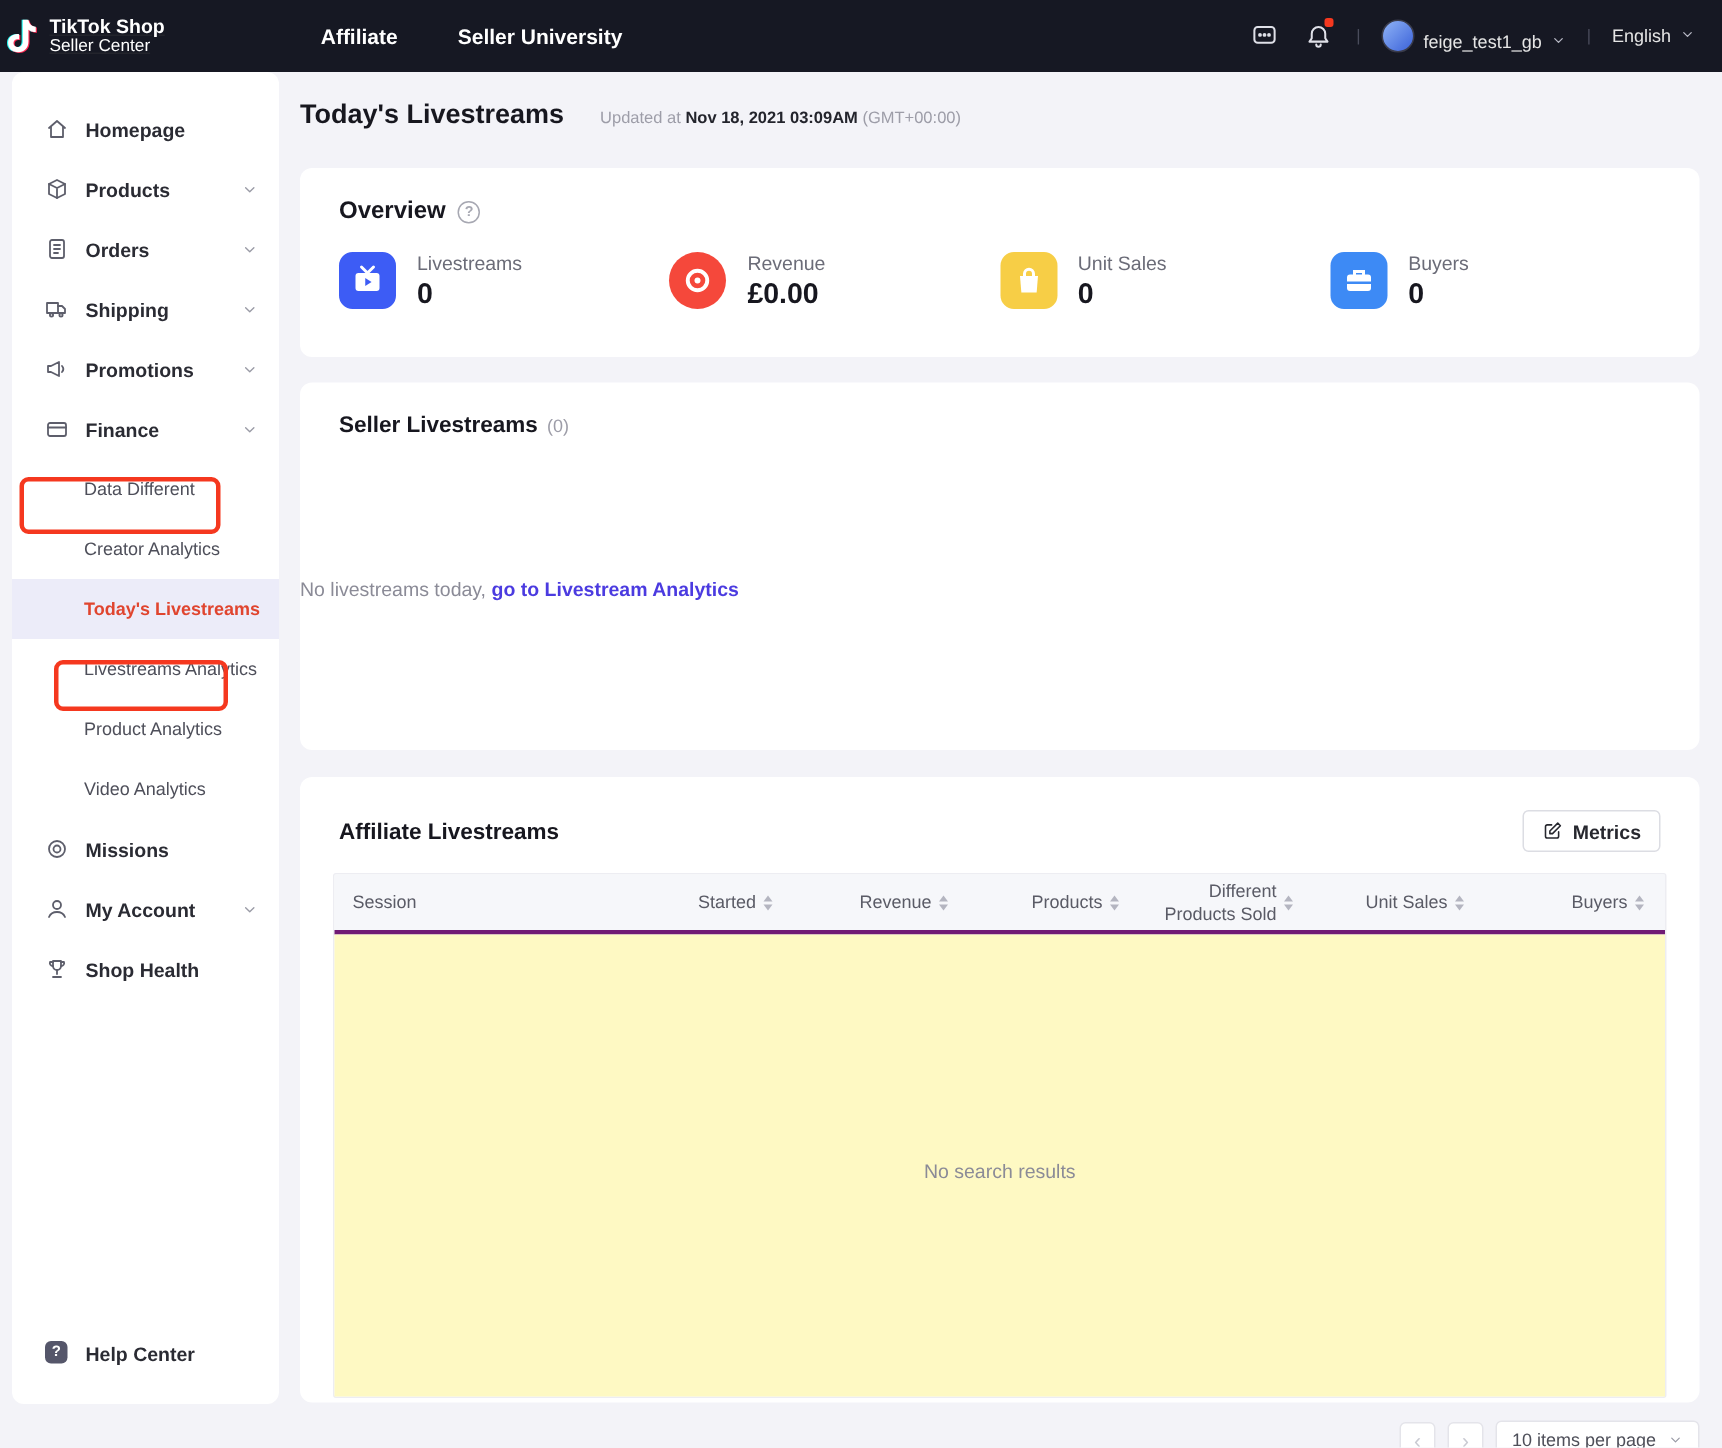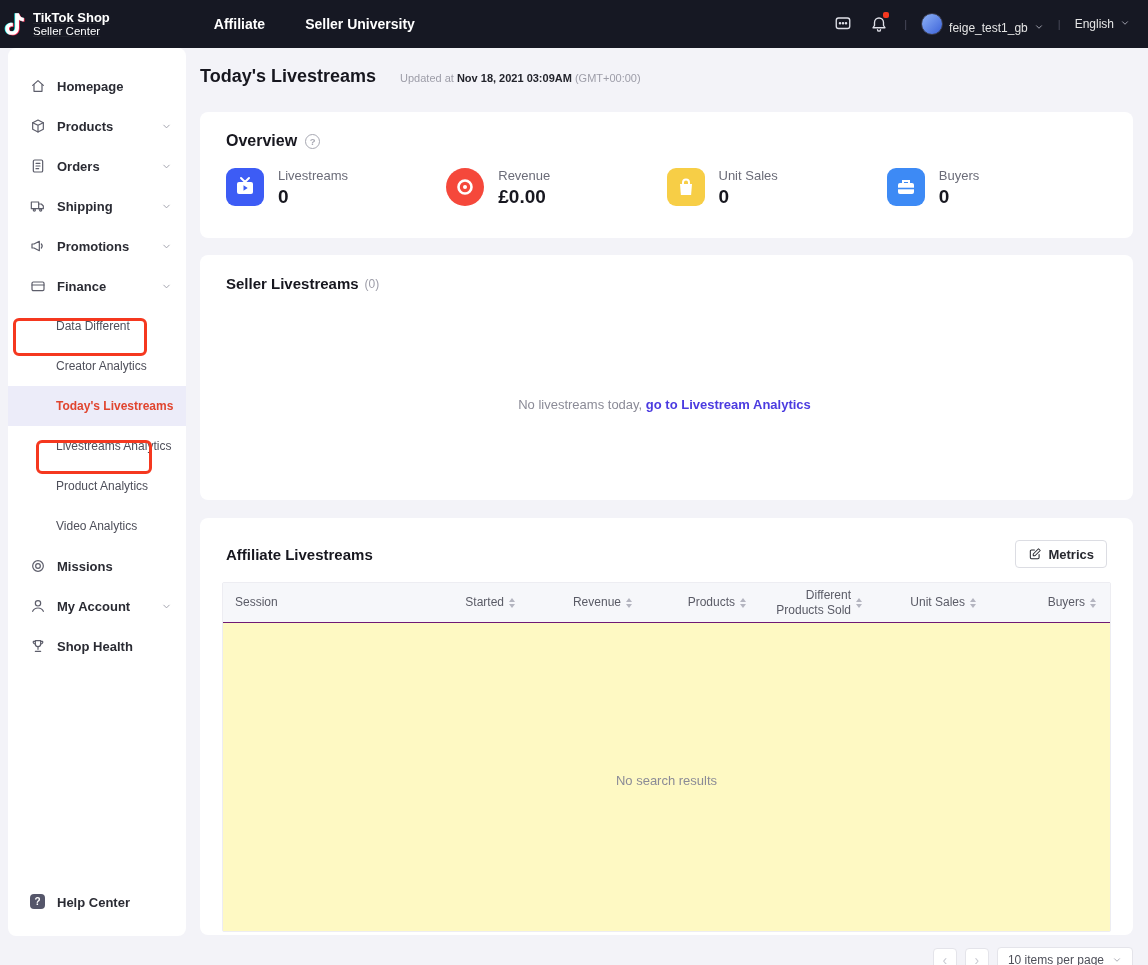--- a/index.html
+++ b/index.html
@@ -67,29 +67,29 @@
   .metric { display:flex; align-items:flex-start; }
   .micon { width:38px; height:38px; border-radius:9px; margin-right:14px; display:flex; align-items:center; justify-content:center; flex:none; }
   .micon svg { width:24px; height:24px; }
   .micon.c1 { background:#3d5cf5; }
   .micon.c2 { background:#f5483b; border-radius:50%; }
   .micon.c3 { background:#f7ce46; }
   .micon.c4 { background:#3d8af5; }
   .mlabel { font-size:13px; color:#6b6c78; }
   .mvalue { font-size:19px; font-weight:700; color:#17171f; margin-top:3px; }
 
-  .empty-center { position:absolute; left:0; right:4px; top:130px; text-align:center; font-size:13px; color:#8b8b97;margin-top:12px; }
+  .empty-center { position:absolute; left:0; right:4px; top:130px; text-align:left; font-size:13px; color:#8b8b97; }
   .empty-center a { color:#4b3be0; font-weight:700; text-decoration:none; cursor:pointer; }
 
   .aff-head { display:flex; align-items:center; justify-content:space-between; padding:6px 4px 14px 4px; }
   .metrics-btn { height:28px; border:1px solid #dcdde3; border-radius:4px; background:#fff; display:flex; align-items:center; gap:6px; padding:0 12px; font-size:13px; font-weight:600; color:#27282f; cursor:pointer; }
   .metrics-btn svg { width:14px; height:14px; stroke:#27282f; stroke-width:1.8; fill:none; stroke-linecap:round; stroke-linejoin:round; }
 
   .table { border:1px solid #ededf2; border-radius:2px; }
-  .thead { display:flex; height:40px; background:#f6f7fa; border-bottom:1px solid #701a75; align-items:center; }
+  .thead { display:flex; height:40px; background:#f6f7fa; border-bottom:3px solid #701a75; align-items:center; }
   .th { font-size:12px; color:#5a5b66; display:flex; align-items:center; justify-content:flex-end; padding-right:6px; }
   .th .lbl { text-align:right; line-height:1.25; }
   .th-session { width:190px; justify-content:flex-start; padding-left:12px; }
   .th-started { width:108px; } .th-revenue { width:117px; } .th-products { width:114px; }
   .th-diff { width:116px; } .th-diff .lbl { max-width:78px; }
   .th-units { width:114px; } .th-buyers { flex:1; padding-right:14px; }
   .sort { display:inline-flex; flex-direction:column; margin-left:5px; cursor:pointer; }
   .sort i { display:block; width:0; height:0; border-left:3.5px solid transparent; border-right:3.5px solid transparent; }
   .sort .up { border-bottom:4px solid #b4b5c0; margin-bottom:2px; }
   .sort .down { border-top:4px solid #b4b5c0; }

